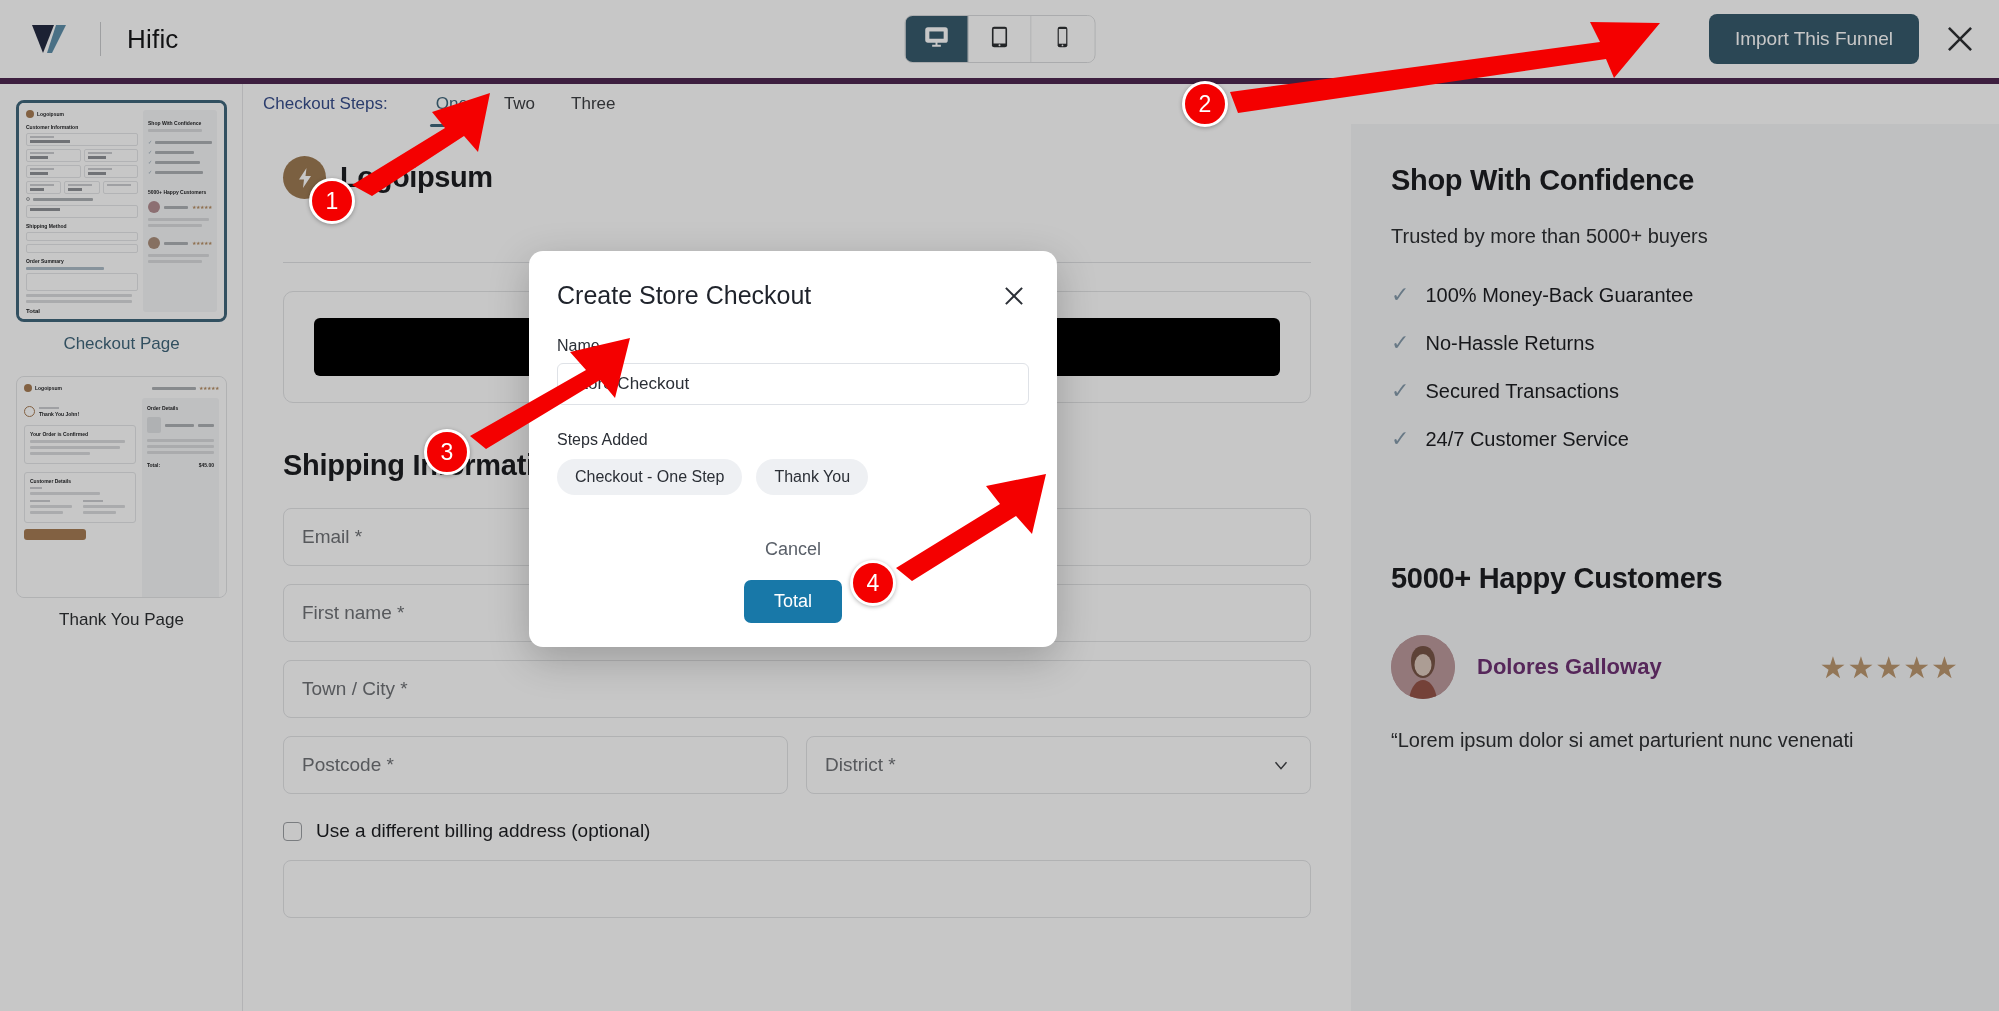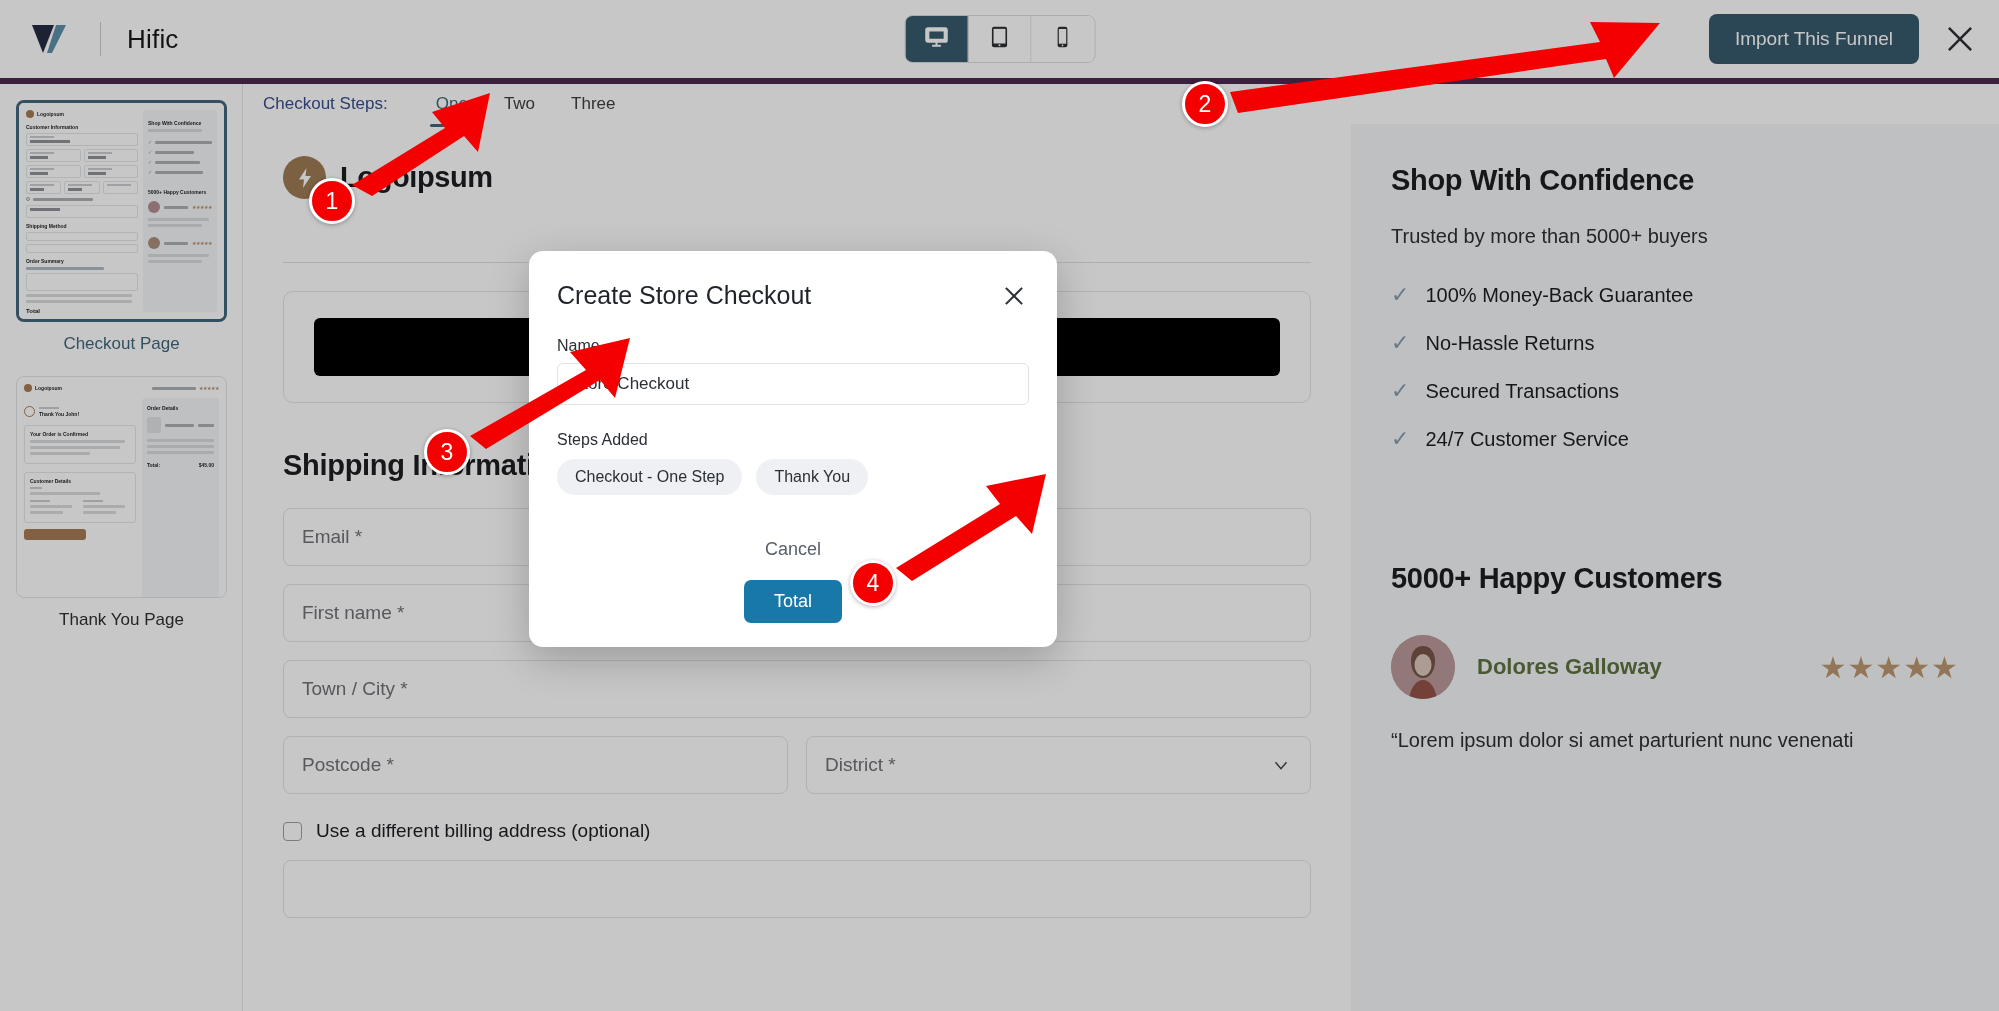--- a/index.html
+++ b/index.html
@@ -160,21 +160,21 @@
   .rt-h1 { font-size: 29px; font-weight: bold; color: #1b1e26; margin-bottom: 28px; letter-spacing:-.3px;}
   .rt-sub { font-size: 20px; color: #2b2f36; margin-bottom: 34px; }
   .rt-item { display: flex; align-items: center; gap: 16px; margin-bottom: 22px; font-size: 20px; color: #1b1e26; }
   .rt-tick { color: #6f9fc4; font-size: 22px; }
   .rt-h2 { font-size: 29px; font-weight: bold; color: #1b1e26; margin: 110px 0 40px; letter-spacing:-.3px;}
   .review { display: flex; align-items: center; gap: 22px; }
   .avatar {
     width: 64px; height: 64px; border-radius: 50%; background: #dd8f97;
     overflow: hidden; position: relative; flex: none;
   }
-  .rev-name { font-size: 22px; font-weight: bold; color: #4d7c0f; flex: 1; }
+  .rev-name { font-size: 22px; font-weight: bold; color: #a21caf; flex: 1; }
   .stars { color: #e29139; font-size: 30px; letter-spacing: 1px; white-space: nowrap; }
   .quote { font-size: 20px; color: #2b2f36; margin-top: 26px; line-height: 1.5; }
 
   
   .modal {
     position: absolute; left: 529px; top: 251px; width: 528px;
     background: #fff; border-radius: 14px; padding: 30px 28px 24px 28px;
     box-shadow: 0 12px 40px rgba(0,0,0,.22); z-index: 30;
   }
   .modal-head { display: flex; align-items: flex-start; justify-content: space-between; }

